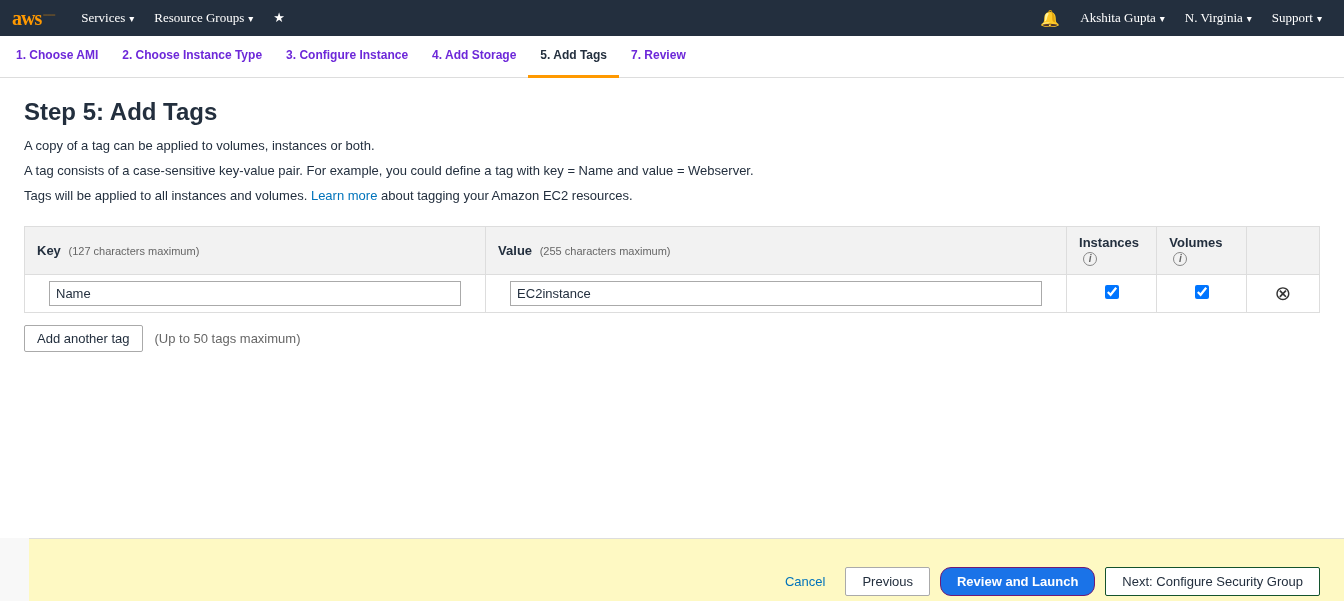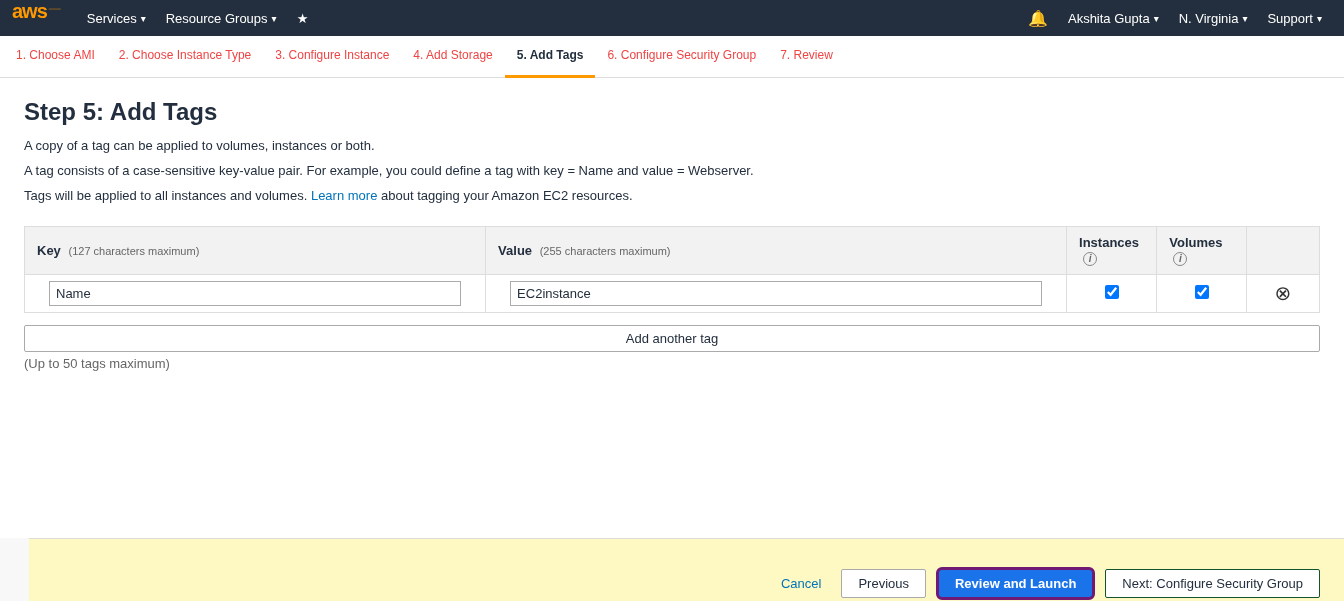--- a/index.html
+++ b/index.html
@@ -3,23 +3,24 @@
   <meta charset="utf-8">
   <style>
     * { box-sizing: border-box; margin: 0; padding: 0; }
     body { font-family: 'Amazon Ember', Arial, sans-serif; font-size: 13px; color: #232f3e; background: #f8f8f8; min-width: 1344px; }
 
     
     .top-nav {
       background: #232f3e;
       height: 36px;
       display: flex;
-      align-items: flex-start;
+      align-items: center;
       padding: 0 12px;
       color: #fff;
+      font-family: Liberation Serif, serif;
     }
     .aws-logo {
       display: flex;
       align-items: center;
       margin-right: 16px;
     }
     .nav-item {
       color: #fff;
       font-size: 13px;
       padding: 0 10px;
@@ -38,28 +39,29 @@
     .steps-bar {
       background: #fff;
       border-bottom: 1px solid #ddd;
       padding: 0 16px;
       display: flex;
       align-items: center;
       height: 42px;
     }
     .step-item {
       font-size: 12px;
-      color: #ef4444;
+      color: #6d28d9;
       padding: 0 12px;
       height: 42px;
       display: flex;
       align-items: center;
       cursor: pointer;
       white-space: nowrap;
       border-bottom: 3px solid transparent;
+      font-weight: bold;
     }
     .step-item:first-child { padding-left: 0; }
     .step-item.active {
       color: #232f3e;
       font-weight: bold;
       border-bottom: 3px solid #ff9900;
     }
 
     
     .main-content {
@@ -158,23 +160,23 @@
       align-items: center;
       justify-content: center;
       width: 24px;
       height: 24px;
       border-radius: 50%;
     }
 
     
     .add-tag-section {
       display: flex;
+      align-items: center;
       margin-top: 12px;
-      gap: 4px;
-      flex-direction: column;
+      gap: 12px;
     }
     .add-tag-btn {
       background: #fff;
       border: 1px solid #aaa;
       padding: 5px 12px;
       font-size: 13px;
       color: #232f3e;
       cursor: pointer;
       border-radius: 2px;
     }
@@ -203,26 +205,26 @@
       background: #fff;
       border: 1px solid #aaa;
       padding: 6px 16px;
       font-size: 13px;
       color: #232f3e;
       cursor: pointer;
       border-radius: 2px;
     }
     .btn-review {
       background: #1a73e8;
-      border: 3px solid #701a75;
+      border: 1px solid #701a75;
       color: #fff;
       padding: 6px 16px;
       font-size: 13px;
       cursor: pointer;
-      border-radius: 6px;
+      border-radius: 11px;
       font-weight: 600;
     }
     .btn-next {
       background: #fff;
       border: 1px solid #14532d;
       padding: 6px 16px;
       font-size: 13px;
       color: #232f3e;
       cursor: pointer;
       border-radius: 2px;
@@ -291,23 +293,20 @@
     <span>2. Choose Instance Type</span>
   </div>
   <div class="step-item">
     <span>3. Configure Instance</span>
   </div>
   <div class="step-item">
     <span>4. Add Storage</span>
   </div>
   <div class="step-item active">
     <span>5. Add Tags</span>
-  </div>
-  <div class="step-item">
-    <span>6. Configure Security Group</span>
   </div>
   <div class="step-item">
     <span>7. Review</span>
   </div>
 </div>
 
 <div class="main-content">
   <h1 class="page-title">Step 5: Add Tags</h1>
   <p class="description">A copy of a tag can be applied to volumes, instances or both.</p>
   <p class="description">A tag consists of a case-sensitive key-value pair. For example, you could define a tag with key = Name and value = Webserver.</p>

